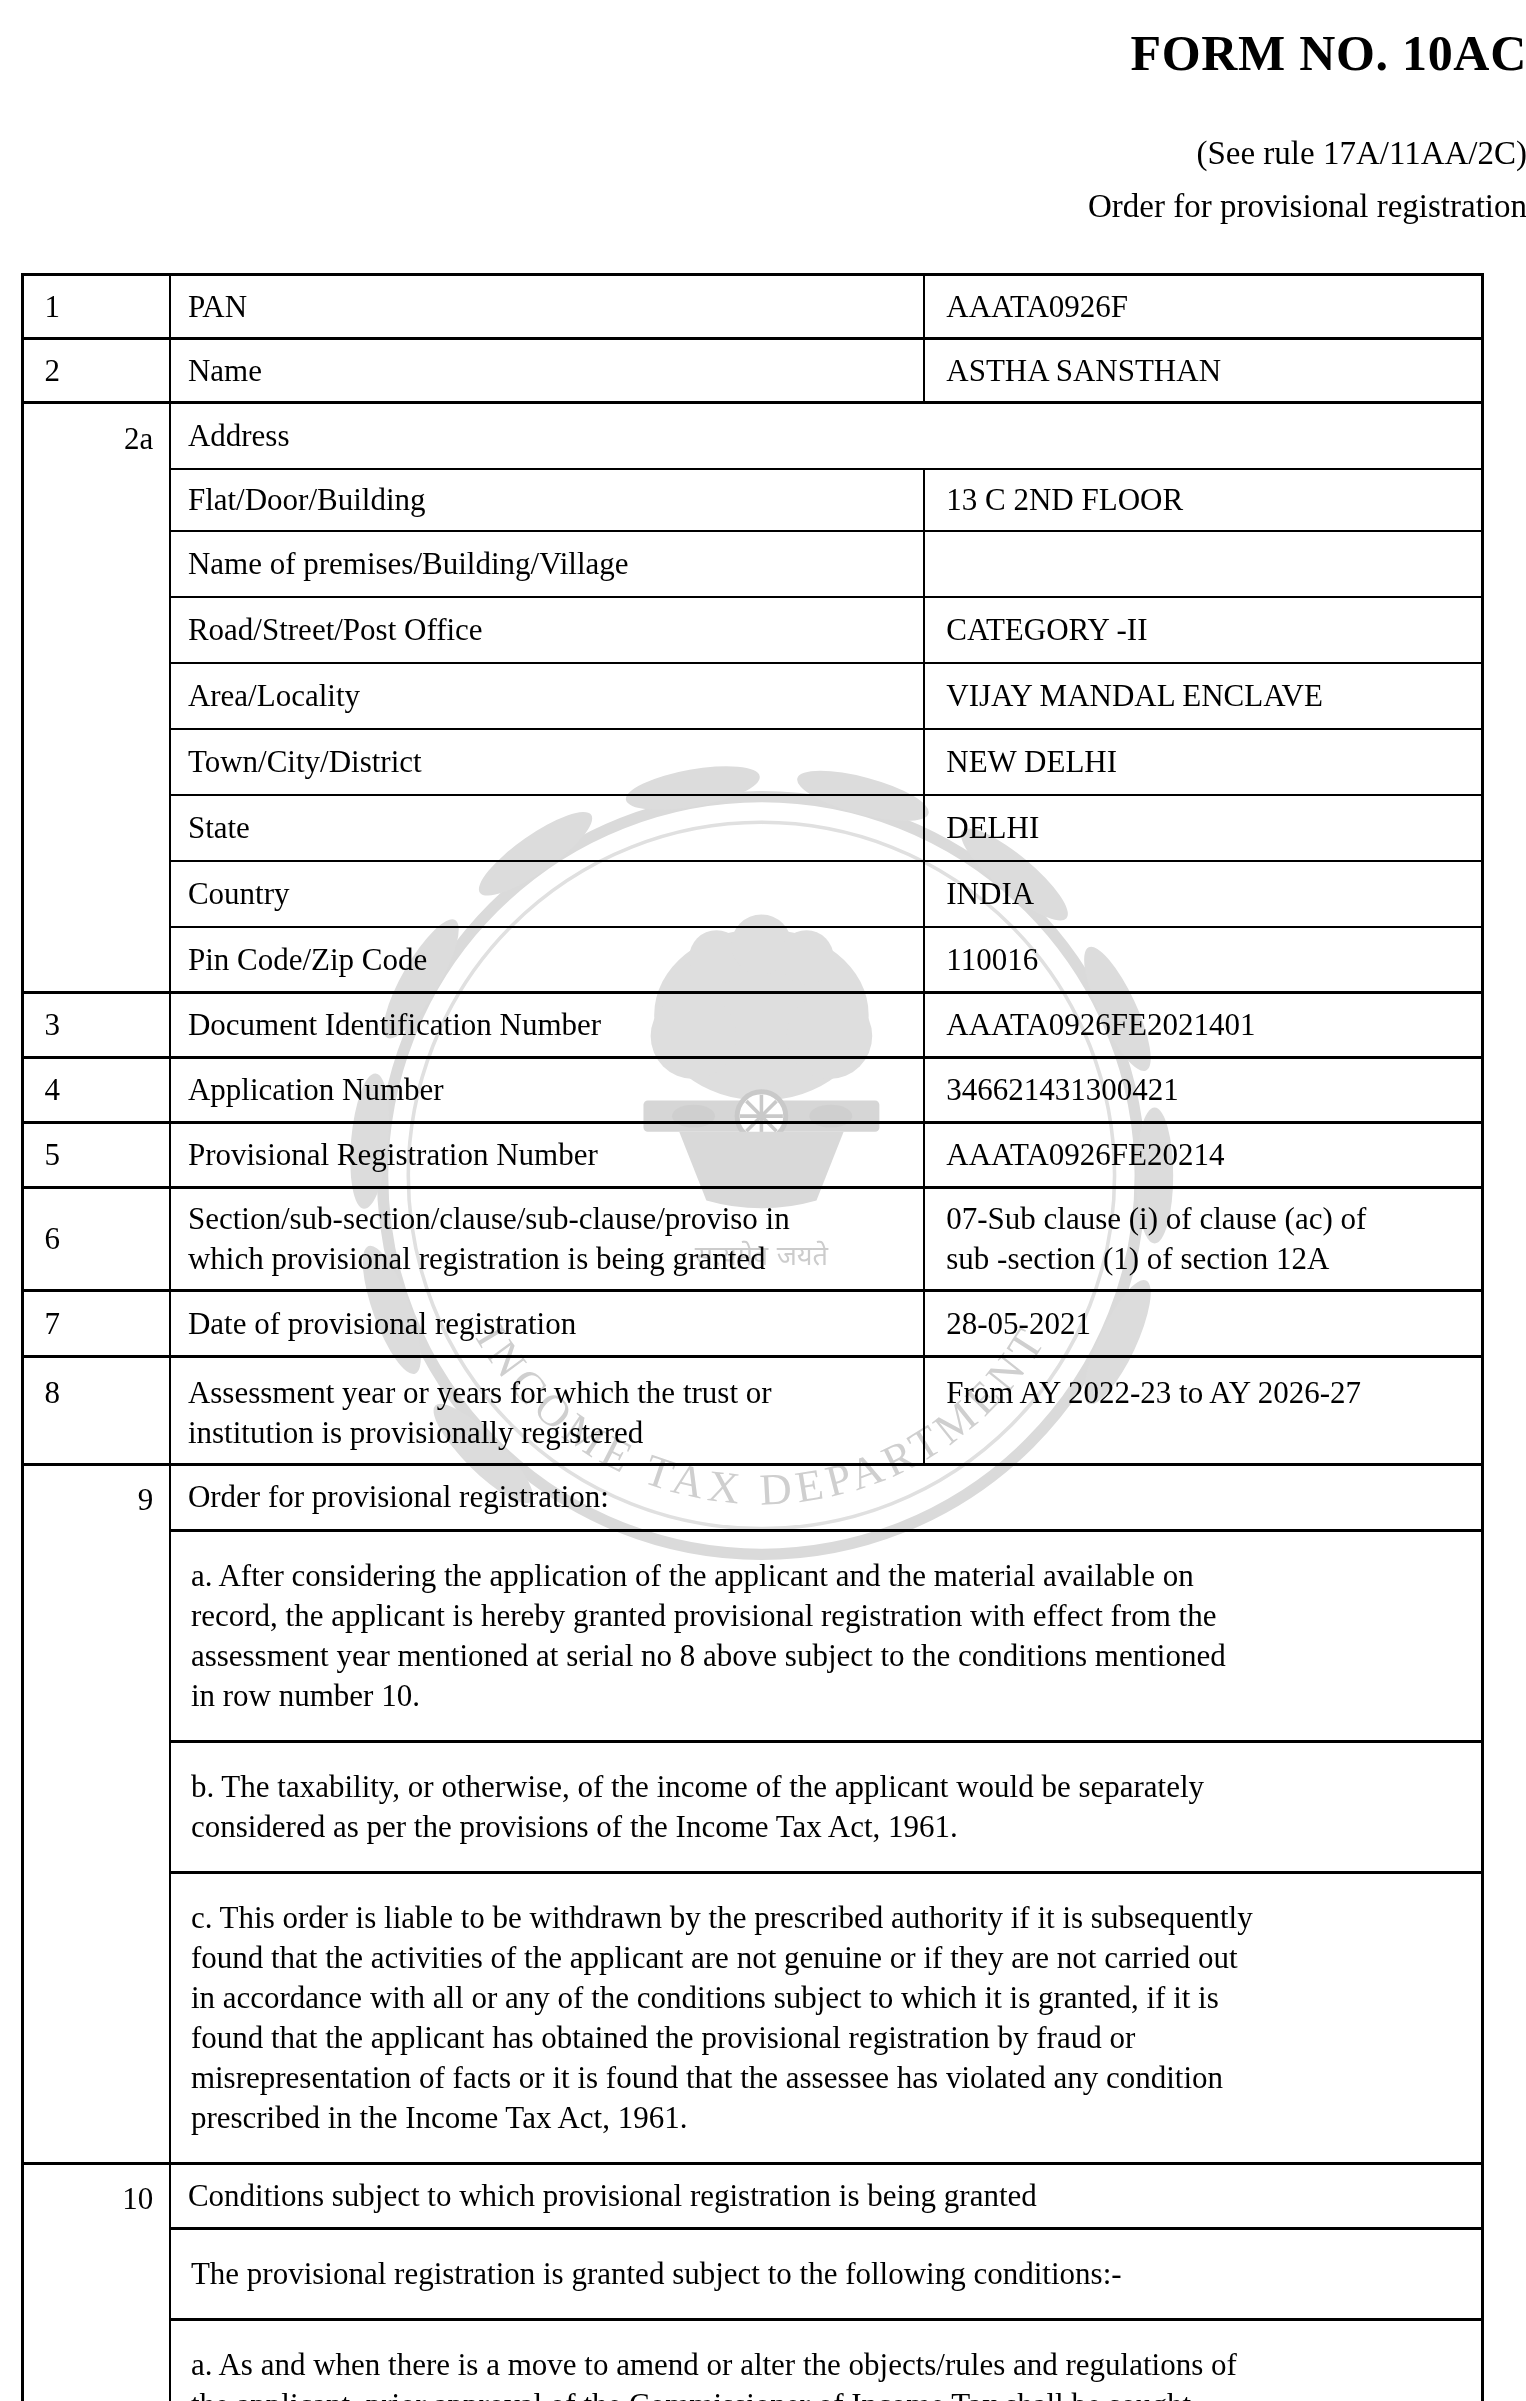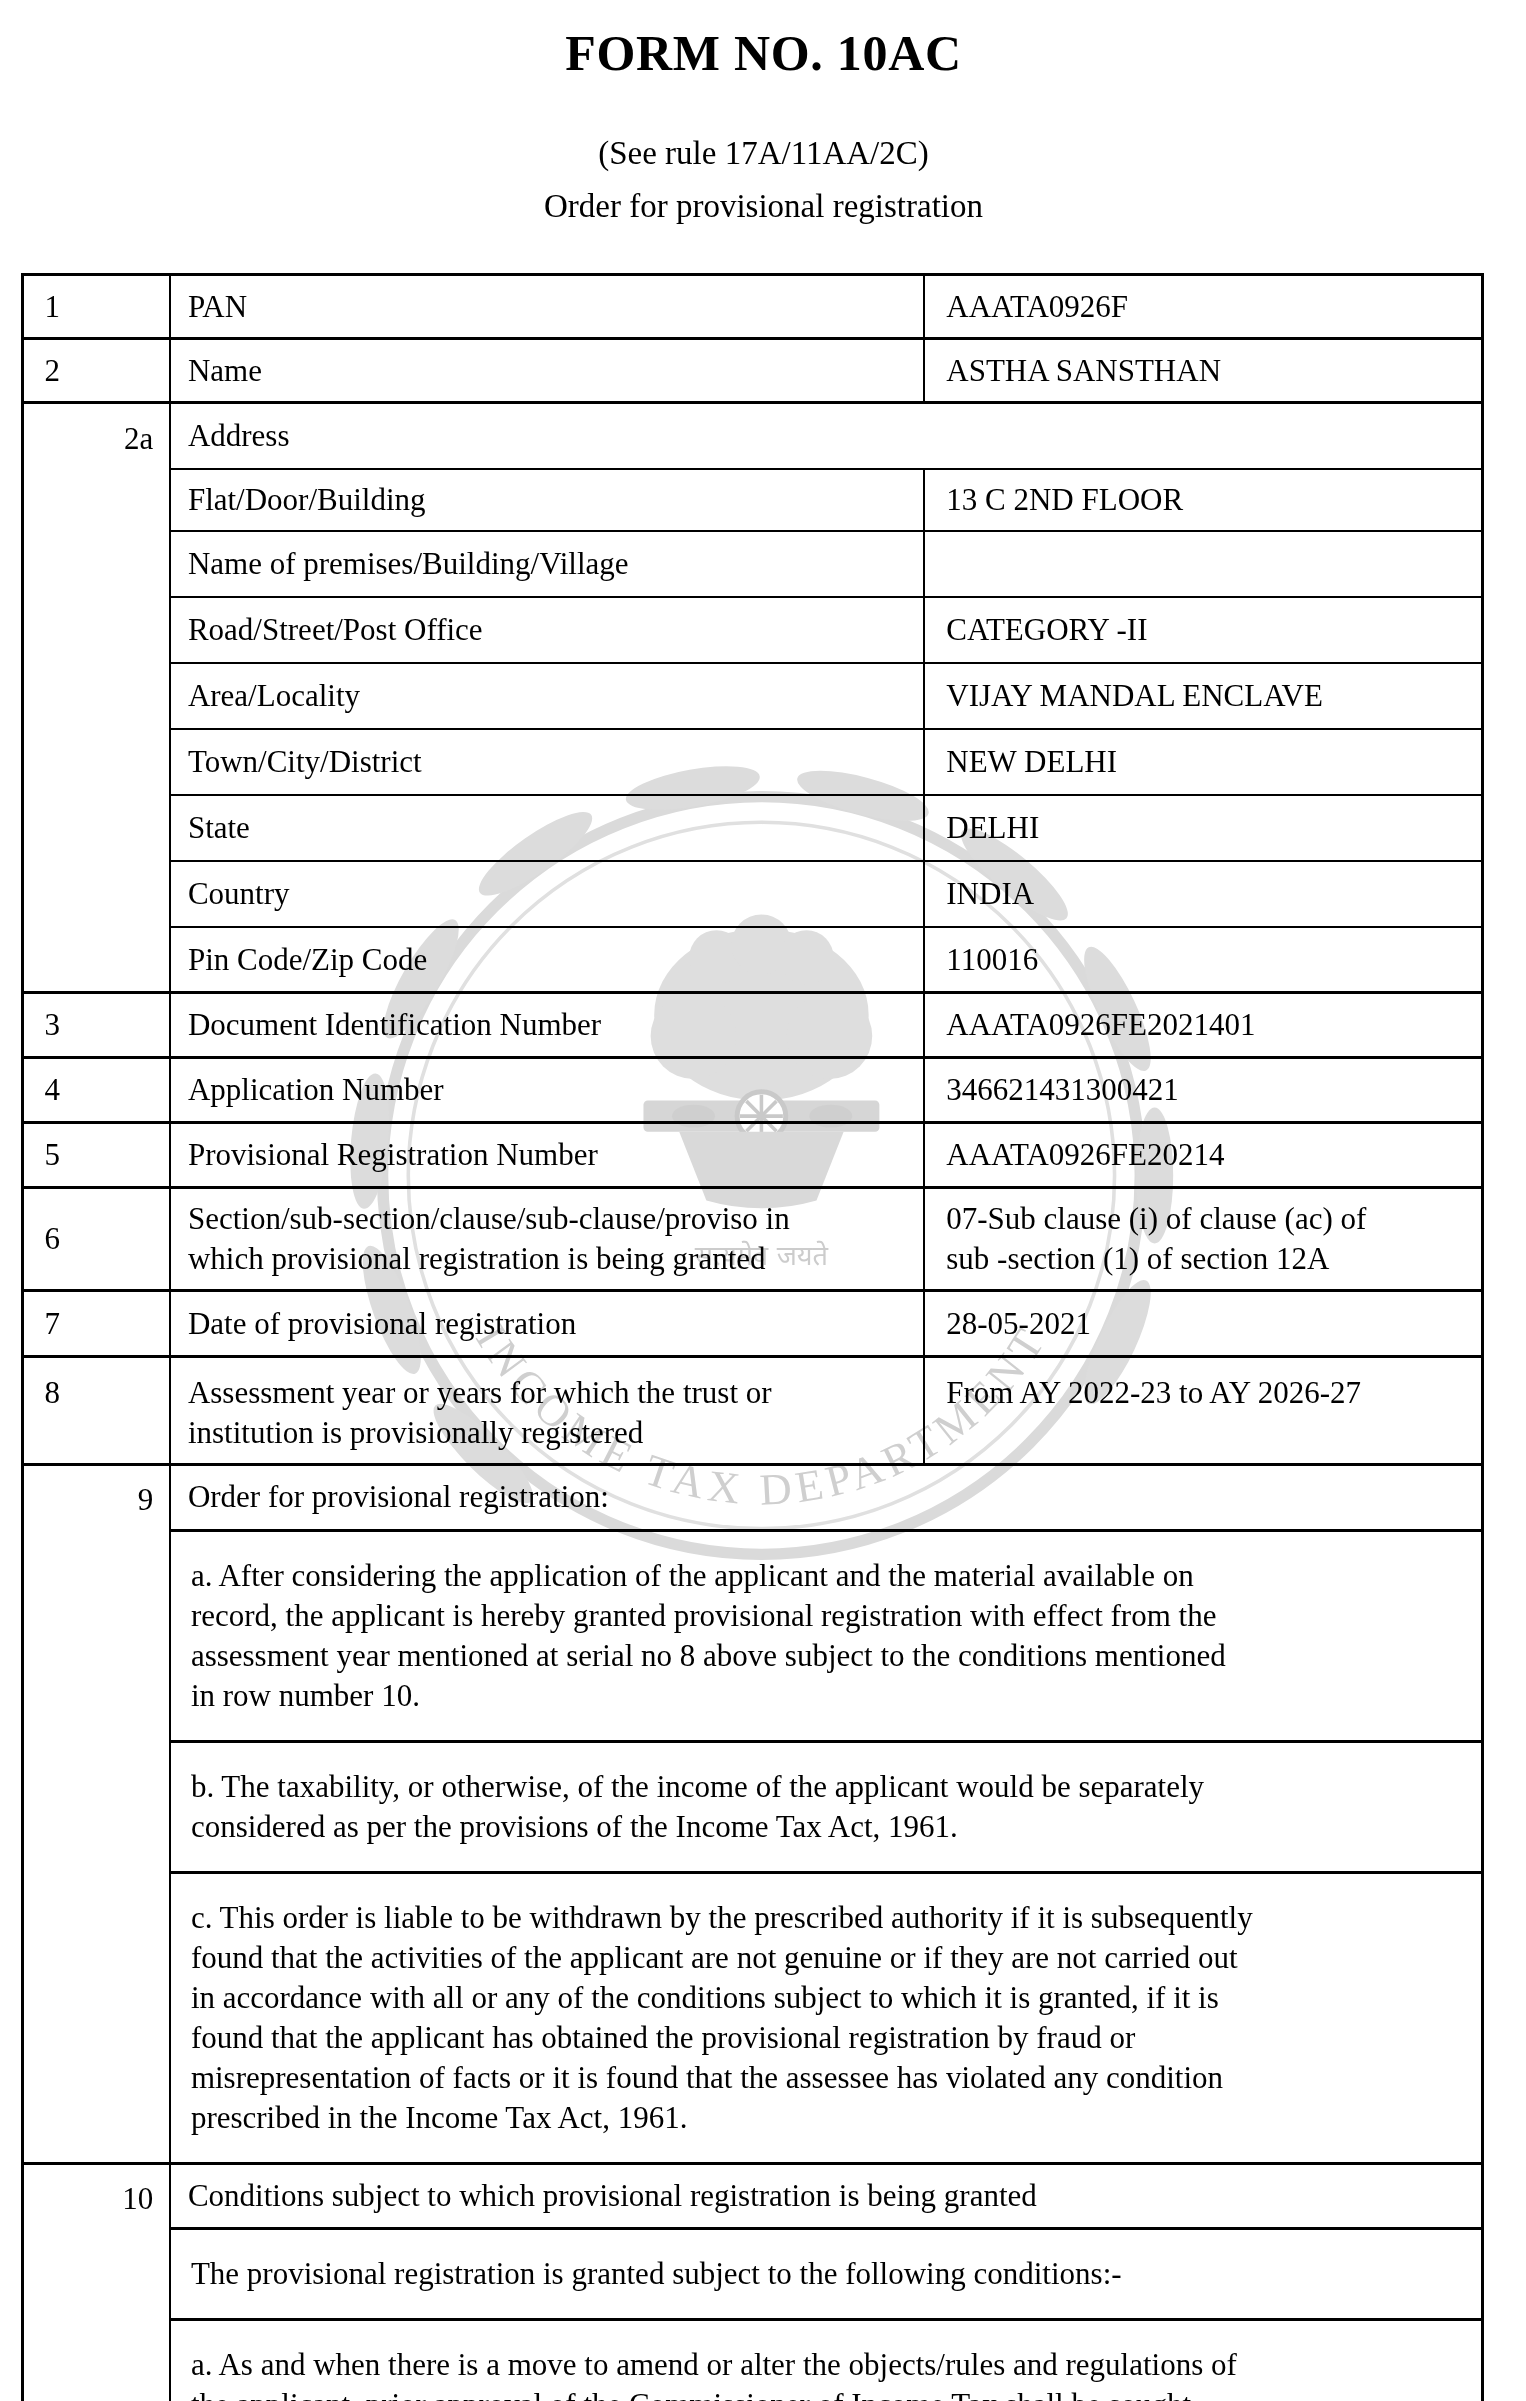--- a/index.html
+++ b/index.html
@@ -1,20 +1,20 @@
 <!DOCTYPE html>
 <html style="font-size:11.4px"><head>
 <meta charset="utf-8">
 <style>
   html,body{margin:0;padding:0;background:#ffffff;}
   body{
     width:1527px;height:2401px;position:relative;overflow:hidden;
     font-family:"Liberation Serif","DejaVu Serif",serif;color:#000;
   }
-  .hdr{position:relative;z-index:2;text-align:center;}
+  .hdr{position:relative;z-index:2;text-align:right;}
   .title{font-size:50px;font-weight:bold;letter-spacing:0.7px;padding-top:24px;line-height:59px;}
   .rule-line{font-size:33px;line-height:39px;margin-top:51px;}
   .order-line{font-size:33px;line-height:39px;margin-top:14.3px;}
 
   
   .wm{position:absolute;left:236px;top:700px;width:1058px;height:1001px;z-index:1;}
 
   
   table.form{
     position:relative;z-index:2;

